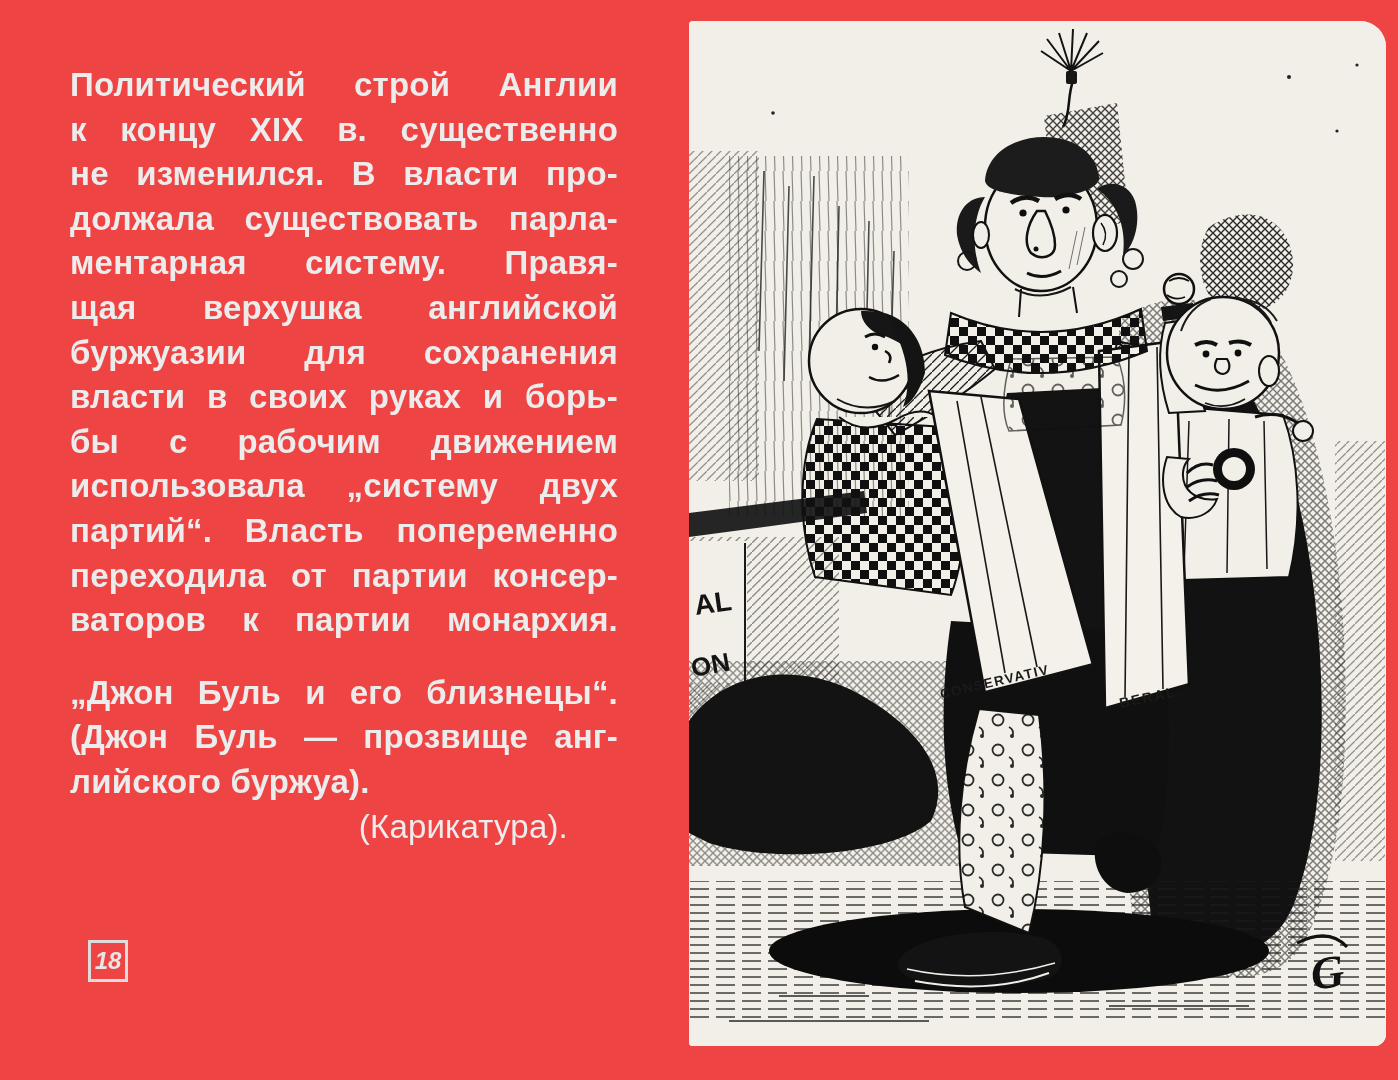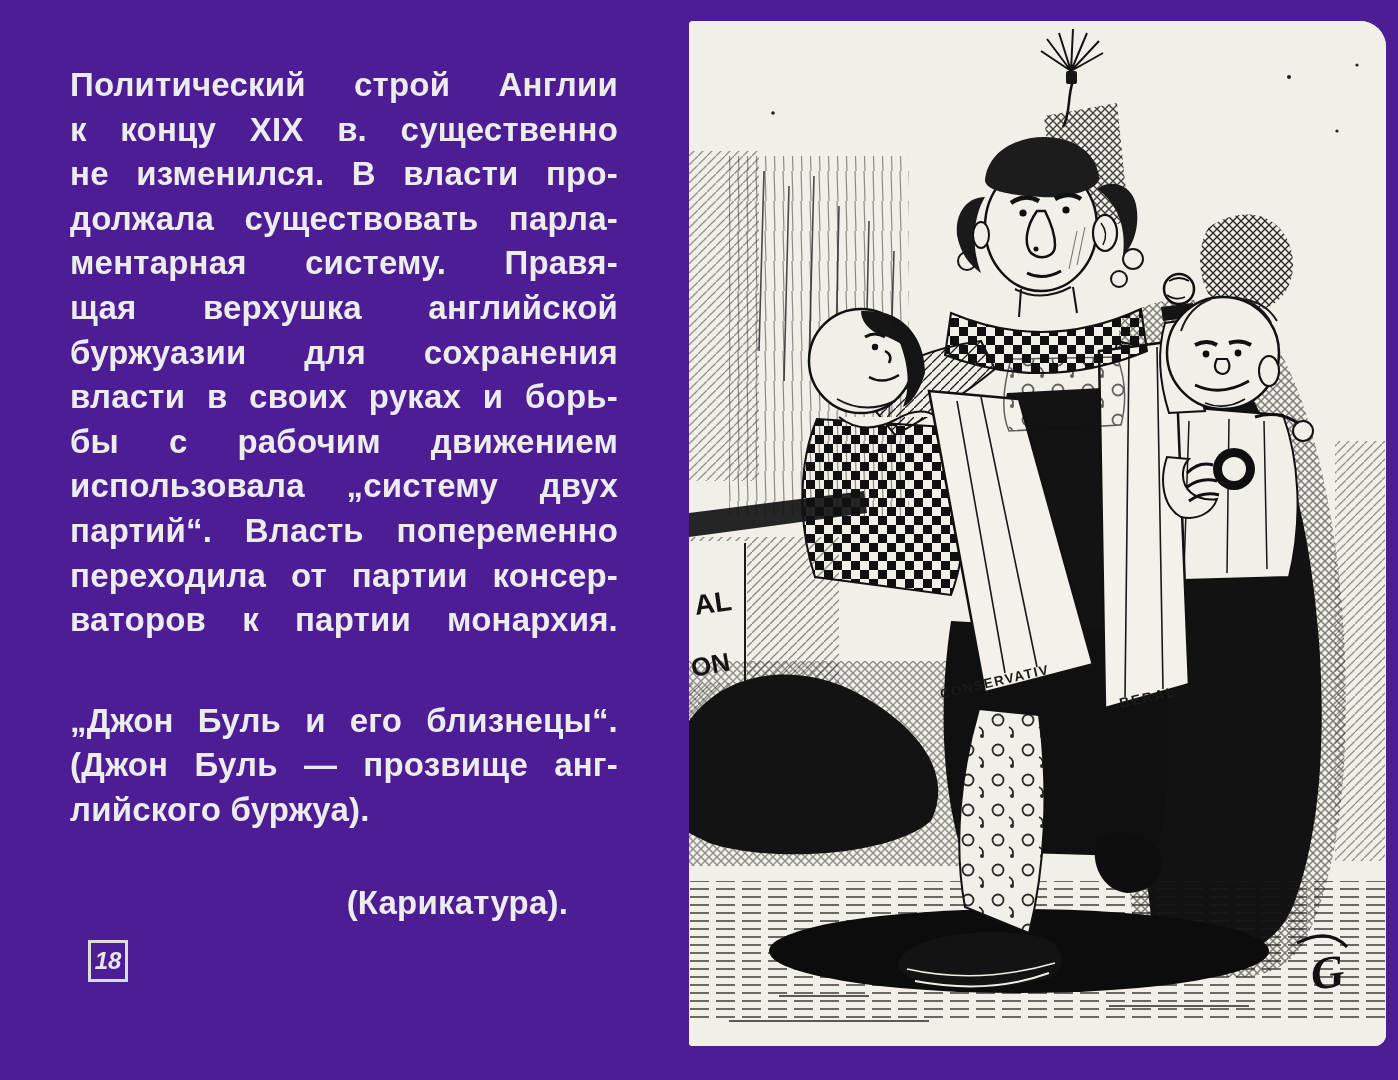--- a/index.html
+++ b/index.html
@@ -3,37 +3,36 @@
 <meta charset="utf-8">
 <title>Slide</title>
 <style>
   html, body {
     margin: 0; padding: 0;
     width: 1398px; height: 1080px;
     background: #050505;
     overflow: hidden;
     font-family: "Liberation Sans", "DejaVu Sans", sans-serif;
   }
-  .slide { position: relative; width: 1398px; height: 1080px; background: #4c1d95; }
+  .slide { position: relative; width: 1398px; height: 1080px; background: #ef4444; }
 
   
   .text-col {
     position: absolute; left: 70px; top: 63px; width: 548px;
     color: #ececec; font-weight: bold;
   }
   .tline {
     font-size: 33px; line-height: 44.6px; height: 44.6px;
     text-align: justify; text-align-last: justify;
     letter-spacing: 0.2px;
   }
   .tline.nojust { text-align: left; text-align-last: left; }
-  .p2 { margin-top: 56px; }
+  .p2 { margin-top: 28px; }
   .caption {
-    margin-top: 48px;
-    font-size: 33px; line-height: 44px; font-weight: bold;
+    font-size: 33px; line-height: 44px; font-weight: normal;
     text-align: right; padding-right: 50px; letter-spacing: 0.2px;
   }
   .frame-number {
     position: absolute; left: 88px; top: 940px;
     width: 34px; height: 36px;
     border: 3px solid #dcdcdc; color: #e6e6e6;
     font-size: 24px; font-weight: bold;
     display: flex; align-items: center; justify-content: center; font-style: italic;
   }
 

